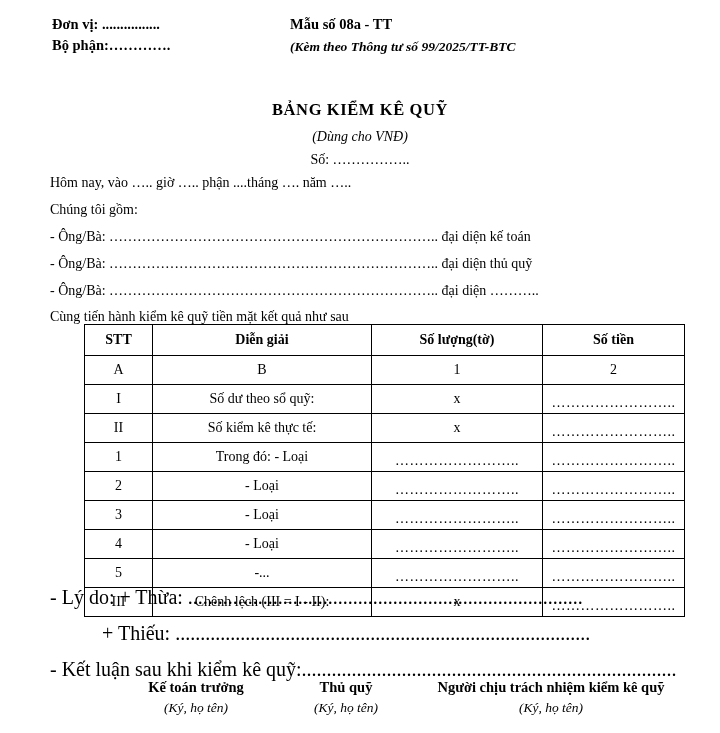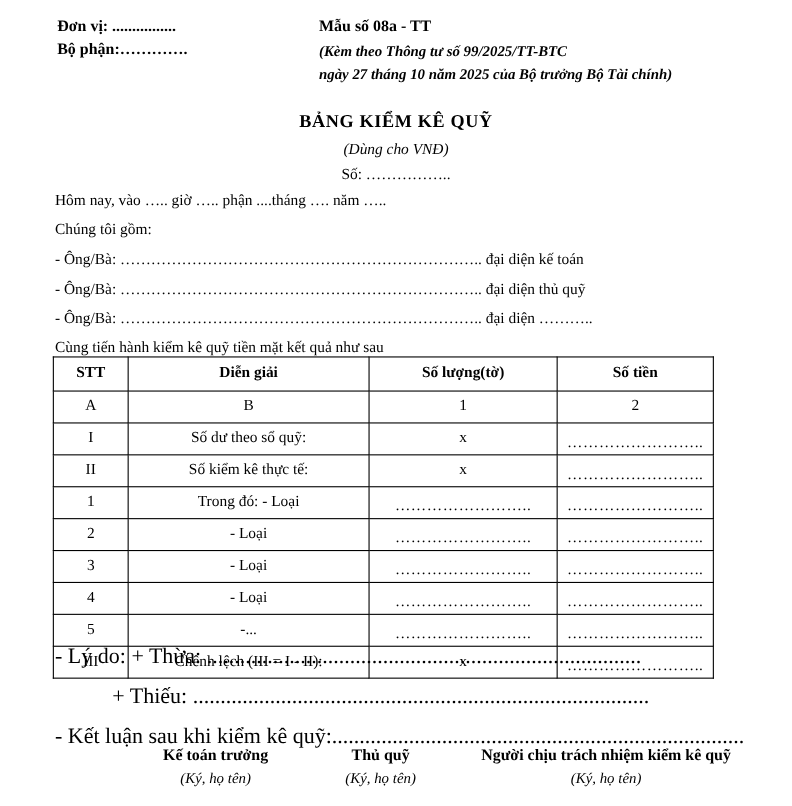--- a/index.html
+++ b/index.html
@@ -114,20 +114,21 @@
   .tbl-wrap {
     position: absolute;
     top: 324px;
     left: 48px;
     width: 596px;
   }
   table.kk {
     border-collapse: collapse;
     width: 596px;
     table-layout: fixed;
+    margin-left: 36px;
   }
   table.kk td, table.kk th {
     border: 1px solid #000000;
     text-align: center;
     vertical-align: middle;
     font-size: 14px;
     padding: 0;
     height: 28px;
     font-weight: normal;
   }
@@ -198,21 +199,20 @@
 <div class="page">
 
   <div class="hdr">
     <div class="hdr-left">
       <div>Đơn vị: ................</div>
       <div>Bộ phận:………….</div>
     </div>
     <div class="hdr-right">
       <div class="form-code">Mẫu số 08a - TT</div>
       <div class="form-ref">(Kèm theo Thông tư số 99/2025/TT-BTC</div>
-      <div class="form-ref">ngày 27 tháng 10 năm 2025 của Bộ trưởng Bộ Tài chính)</div>
     </div>
   </div>
 
   <div class="title-block">
     <div class="doc-title">BẢNG KIỂM KÊ QUỸ</div>
     <div class="doc-subtitle">(Dùng cho VNĐ)</div>
   </div>
 
   <div class="so-line">Số: ……………..</div>
 

